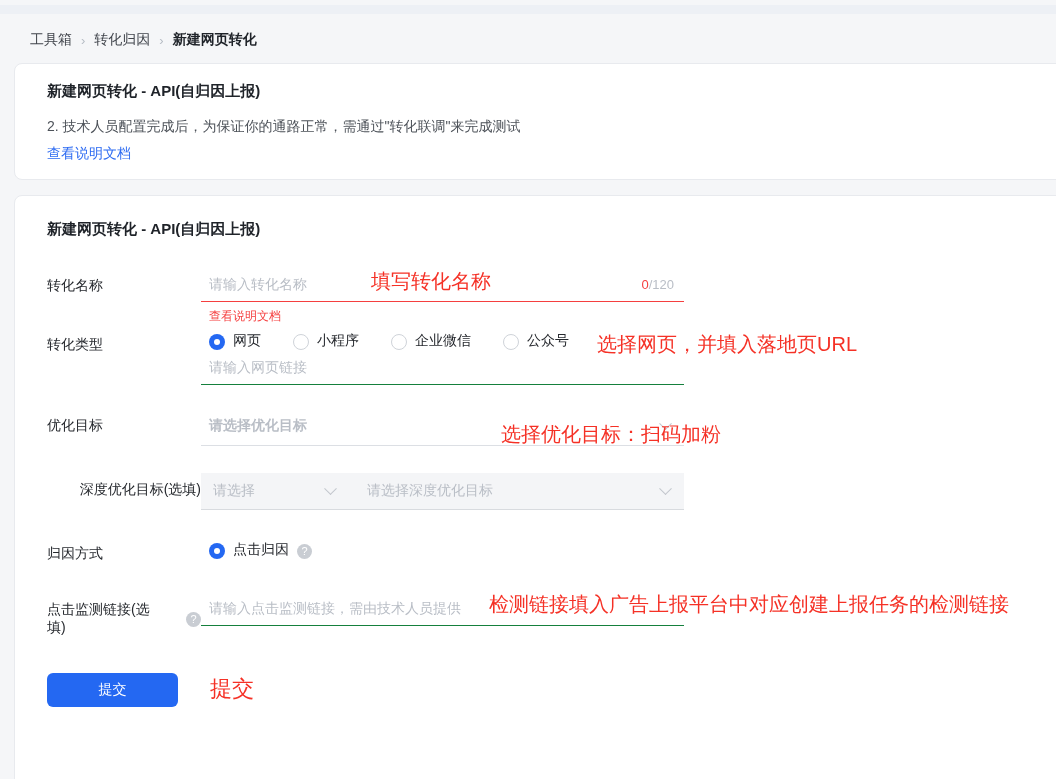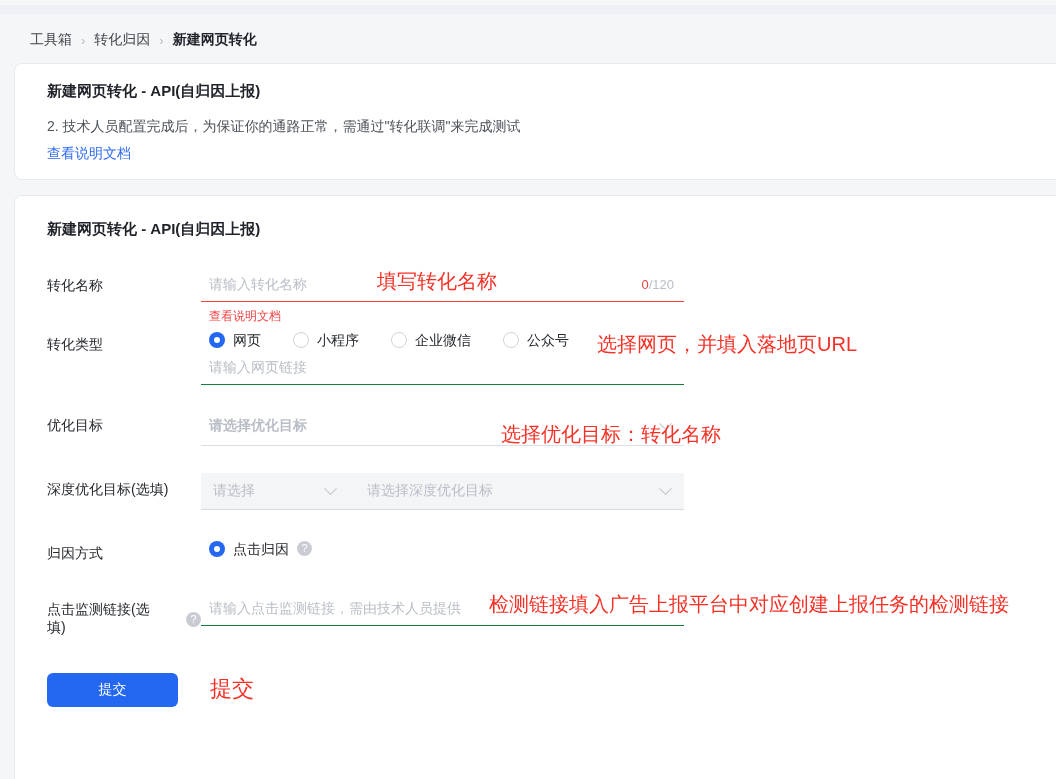--- a/index.html
+++ b/index.html
@@ -54,21 +54,21 @@
 
   .err-msg { font-size: 12px; color: #f53f3f; margin: 6px 0 0 8px; height: 16px; }
 
   .annotation {
     position: absolute; white-space: nowrap; color: #f53126;
     font-size: 20px; line-height: 24px; pointer-events: none;
   }
 
   
   .radio-group { display: flex; gap: 32px; padding: 4px 0 2px 8px; }
-  .radio { display: inline-flex; align-items: flex-start; gap: 8px; cursor: pointer; }
+  .radio { display: inline-flex; align-items: flex-end; gap: 8px; cursor: pointer; }
   .radio-dot {
     width: 16px; height: 16px; border-radius: 50%;
     border: 1px solid #cfd3d9; background: #fff; position: relative; flex-shrink: 0;
   }
   .radio-dot.on { border: none; background: #2468f2; }
   .radio-dot.on::after {
     content: ""; position: absolute; left: 5px; top: 5px;
     width: 6px; height: 6px; border-radius: 50%; background: #fff;
   }
   .radio-label { font-size: 14px; color: #26292e; }
@@ -107,26 +107,26 @@
   .submit-area { position: relative; margin-top: 36px; }
   .submit-btn {
     width: 131px; height: 34px; border: none; border-radius: 6px;
     background: #2468f2; color: #fff; font-size: 14px; cursor: pointer;
     font-family: "Liberation Sans", sans-serif;
   }
   .submit-annotation { left: 163px; top: 4px; font-size: 22px; }
 
   
   .row-name { margin-bottom: 4px; }
-  .row-name .annotation { left: 176px; top: 0px; }
+  .row-name .annotation { left: 170px; top: 0px; }
   .row-type { margin-bottom: 24px; }
   .row-type .annotation { left: 396px; top: 4px; }
   .row-goal { margin-bottom: 27px; }
   .row-goal .annotation { left: 300px; top: 13px; }
-  .row-deep { margin-bottom: 27px; }
+  .row-deep { margin-bottom: 27px; text-align: right; }
   .row-attr { margin-bottom: 30px; }
   .row-monitor { margin-bottom: 0; }
   .row-monitor .annotation { left: 288px; top: -1px; }
 </style>
 </head>
 <body>
 
 <div class="top-strip"></div>
 
 <div class="breadcrumb">
@@ -188,21 +188,21 @@
       </div>
     </div>
 
     <div class="form-row row-goal">
       <div class="f-label">优化目标</div>
       <div class="f-control">
         <div class="select-line">
           <span class="ph">请选择优化目标</span>
           <span class="chev"></span>
         </div>
-        <div class="annotation">选择优化目标：转化名称</div>
+        <div class="annotation">选择优化目标：扫码加粉</div>
       </div>
     </div>
 
     <div class="form-row row-deep">
       <div class="f-label">深度优化目标(选填)</div>
       <div class="f-control">
         <div class="deep-box">
           <div class="deep-select1">
             <span class="ph">请选择</span>
             <span class="chev"></span>

